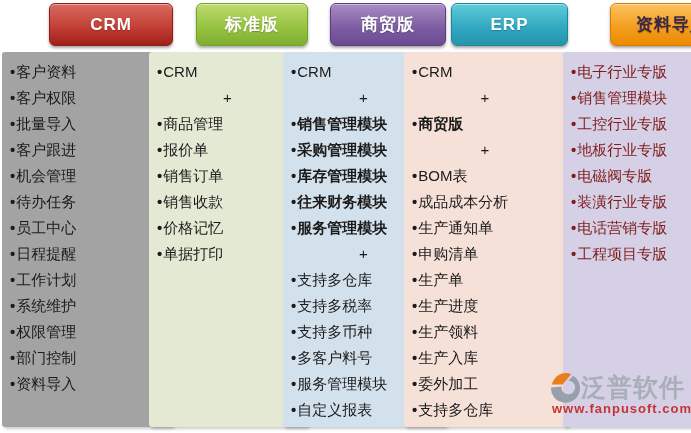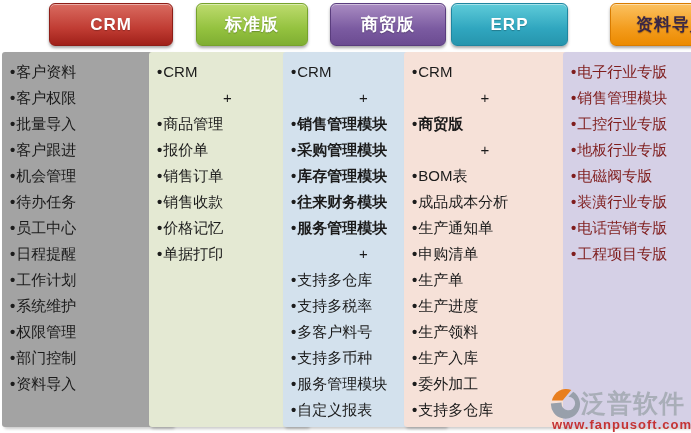--- a/index.html
+++ b/index.html
@@ -22,21 +22,21 @@
   }
   .col-body{
     position:absolute;top:49px;left:0;right:0;bottom:0;
     border-radius:3px;box-shadow:2px 2px 3px rgba(0,0,0,0.2);
     padding:7px 0 0 8px;font-size:15px;line-height:26px;color:#1b1b1b;
   }
   .item{white-space:nowrap;}
   .item.plus{text-align:center;padding-right:10px;}
   .item.bold{font-weight:bold;}
   .bullet{margin-right:1px;font-weight:bold;}
-  .watermark{position:absolute;left:548px;top:371px;width:143px;margin-top:16px;}
+  .watermark{position:absolute;left:548px;top:371px;width:143px;}
   .wm-row{display:flex;align-items:center;}
   .wm-icon{width:33px;height:33px;flex:0 0 33px;}
   .wm-brand{
     font-size:25px;font-weight:bold;letter-spacing:1px;
     color:#a9aeb8;line-height:33px;white-space:nowrap;
   }
   .wm-url{
     font-size:13px;font-weight:bold;color:#c53434;
     letter-spacing:1px;margin-top:-3px;padding-left:4px;white-space:nowrap;
   }
@@ -83,22 +83,22 @@
           <div class="item"><span class="bullet">•</span><span>CRM</span></div>
           <div class="item plus">+</div>
           <div class="item bold"><span class="bullet">•</span><span>销售管理模块</span></div>
           <div class="item bold"><span class="bullet">•</span><span>采购管理模块</span></div>
           <div class="item bold"><span class="bullet">•</span><span>库存管理模块</span></div>
           <div class="item bold"><span class="bullet">•</span><span>往来财务模块</span></div>
           <div class="item bold"><span class="bullet">•</span><span>服务管理模块</span></div>
           <div class="item plus">+</div>
           <div class="item"><span class="bullet">•</span><span>支持多仓库</span></div>
           <div class="item"><span class="bullet">•</span><span>支持多税率</span></div>
+          <div class="item"><span class="bullet">•</span><span>支持多币种</span></div>
           <div class="item"><span class="bullet">•</span><span>多客户料号</span></div>
-          <div class="item"><span class="bullet">•</span><span>支持多币种</span></div>
           <div class="item"><span class="bullet">•</span><span>服务管理模块</span></div>
           <div class="item"><span class="bullet">•</span><span>自定义报表</span></div>
         </div>
       </div>
       <div class="column">
         <div class="col-header" style="background: linear-gradient(rgb(94, 203, 217), rgb(48, 166, 191) 60%, rgb(38, 149, 173)); border-color: rgb(31, 134, 160); color: rgb(255, 255, 255);">ERP</div>
         <div class="col-body" style="background: rgb(246, 225, 216); color: rgb(27, 27, 27);">
           <div class="item"><span class="bullet">•</span><span>CRM</span></div>
           <div class="item plus">+</div>
           <div class="item bold"><span class="bullet">•</span><span>商贸版</span></div>

